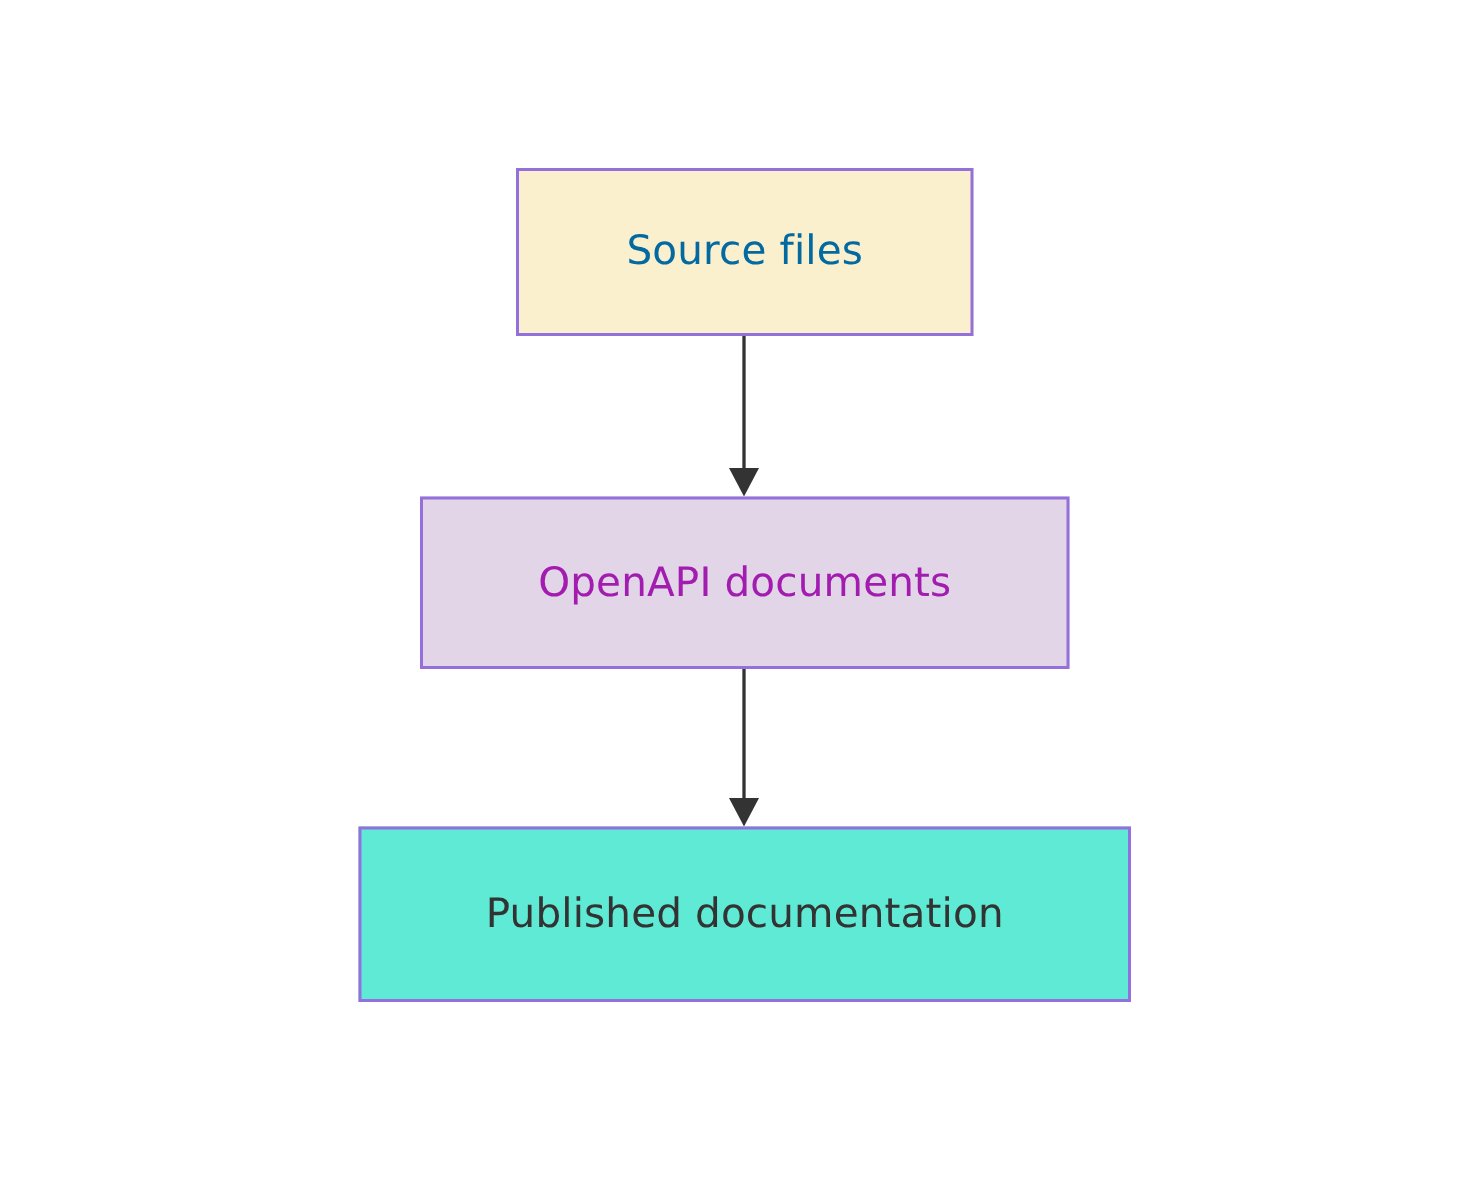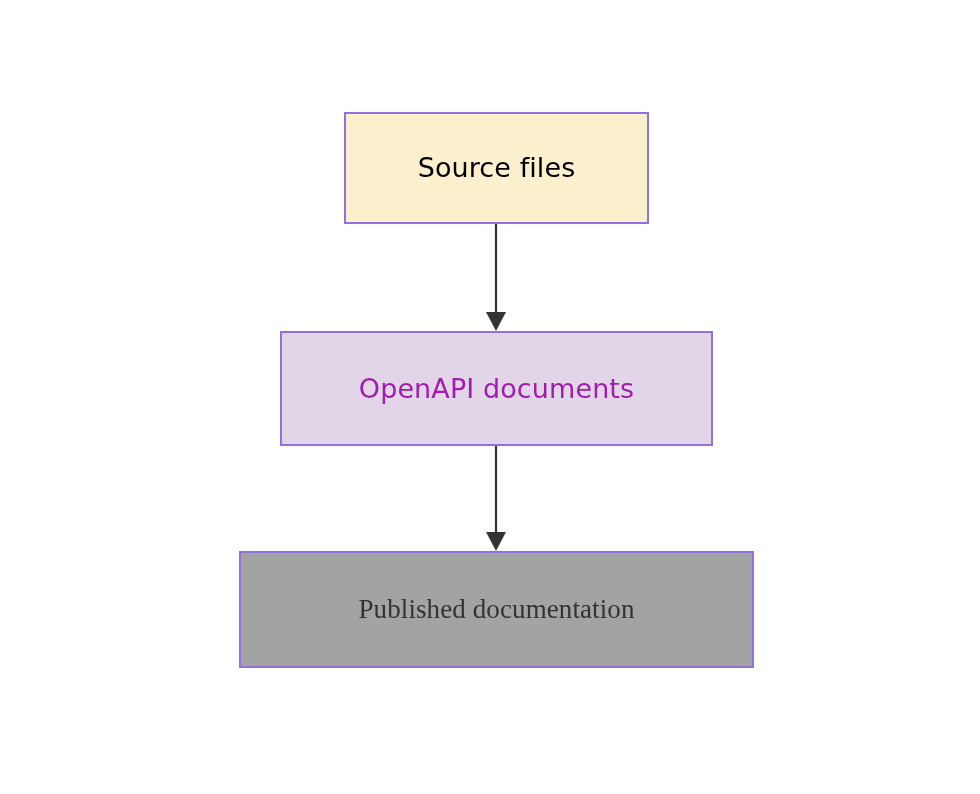--- a/index.html
+++ b/index.html
@@ -82,24 +82,24 @@
   </div>
 
   <div class="flow-edge" style="left:476px; top:446px; width:40px; height:105px;">
     <svg width="40" height="105" viewBox="0 0 40 105" xmlns="http://www.w3.org/2000/svg">
       <line x1="20" y1="0" x2="20" y2="87" stroke="#333333" stroke-width="2.2"></line>
       <polygon points="10,86 30,86 20,105" fill="#333333"></polygon>
     </svg>
   </div>
 
   <div class="flow-node" id="node-source-files" style="background:#FBF0CD; border-color:#9370DB;">
-    <span class="node-label" style="color: #000000;">Source files</span>
+    <span class="node-label" style="color: #0369a1;">Source files</span>
   </div>
 
   <div class="flow-node" id="node-openapi-documents" style="background:#E1D5E7; border-color:#9370DB;">
     <span class="node-label" style="color: #a21caf;">OpenAPI documents</span>
   </div>
 
-  <div class="flow-node" id="node-published-documentation" style="background:#a3a3a3; border-color:#9370DB;font-family:Liberation Serif, serif;">
+  <div class="flow-node" id="node-published-documentation" style="background:#5eead4; border-color:#9370DB;">
     <span class="node-label" style="color: rgb(51, 51, 51);">Published documentation</span>
   </div>
 
 </div>
 
 </body></html>

